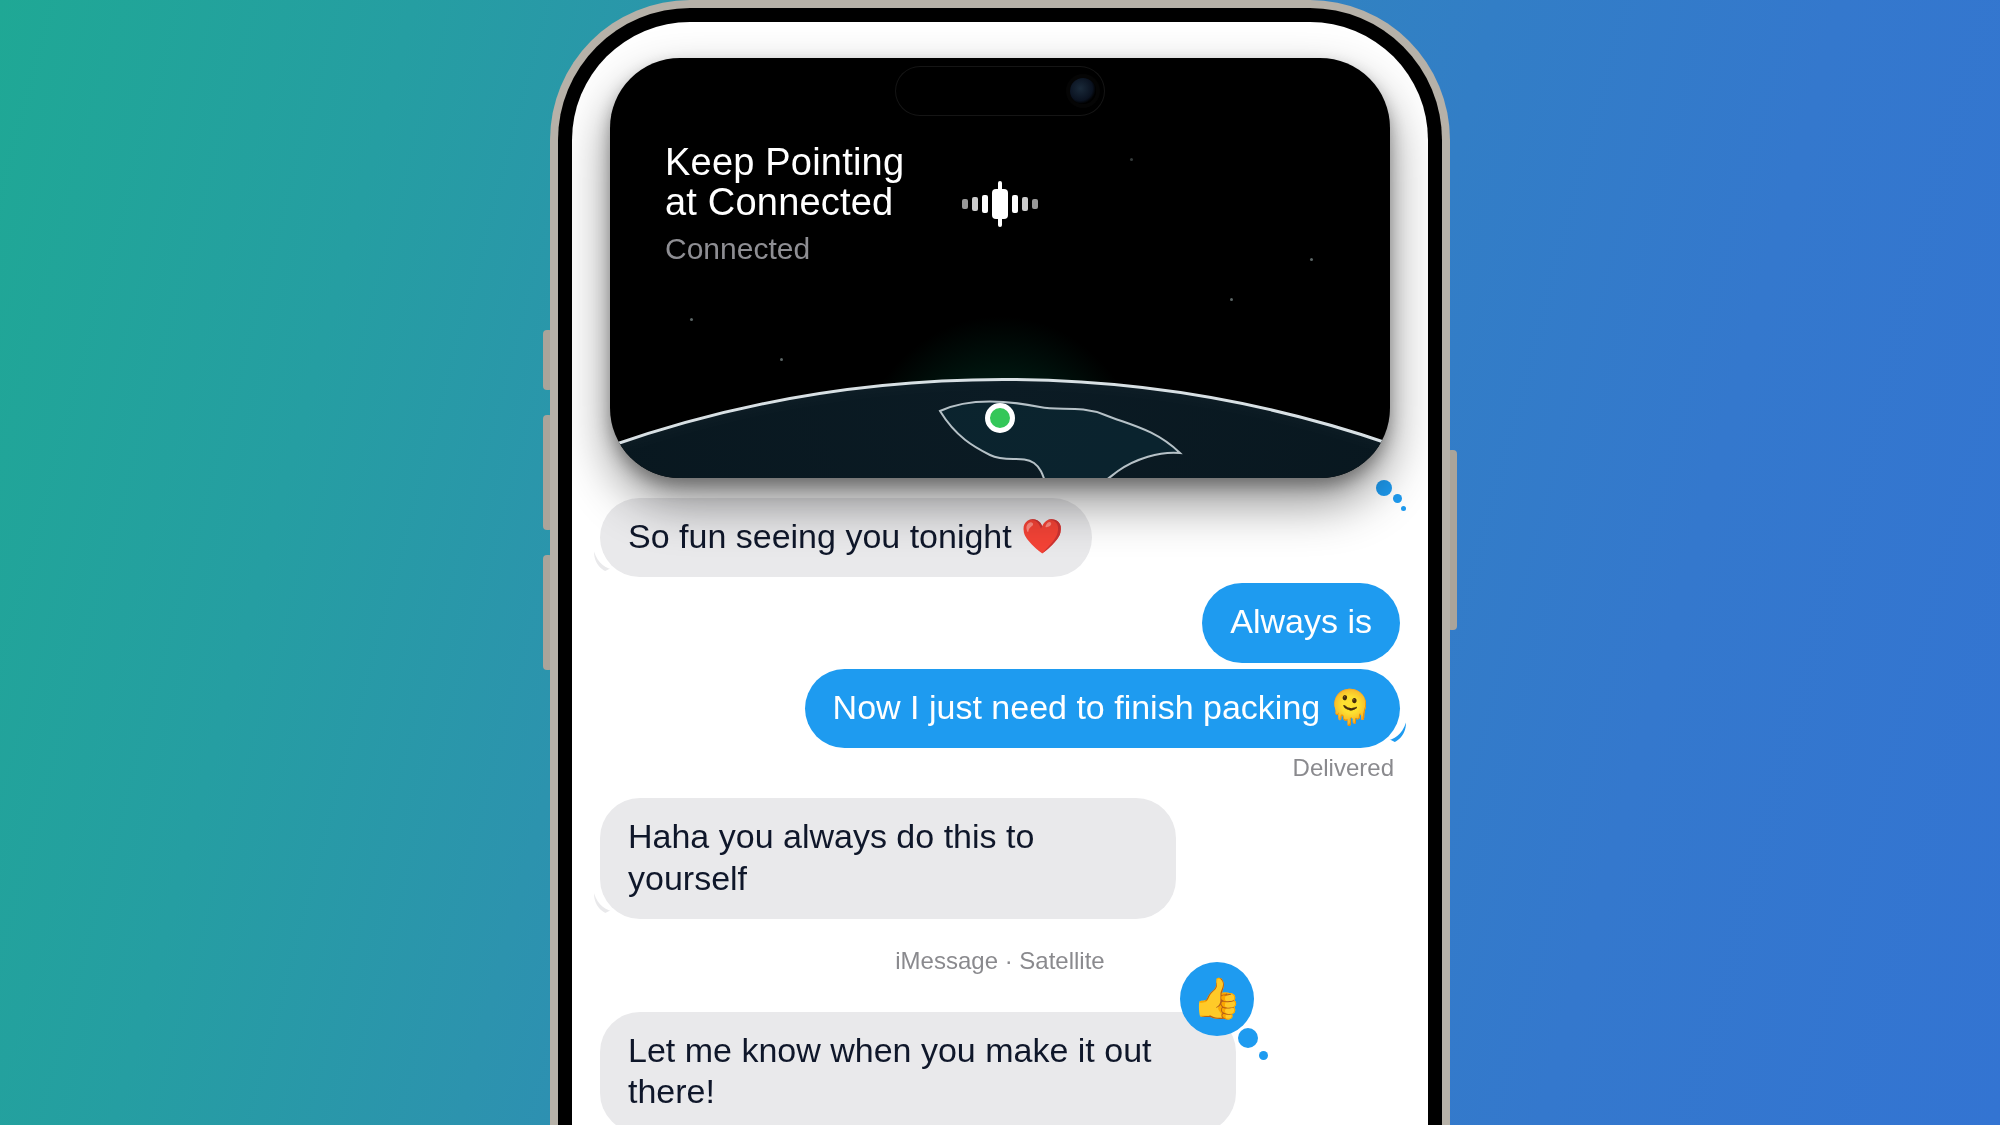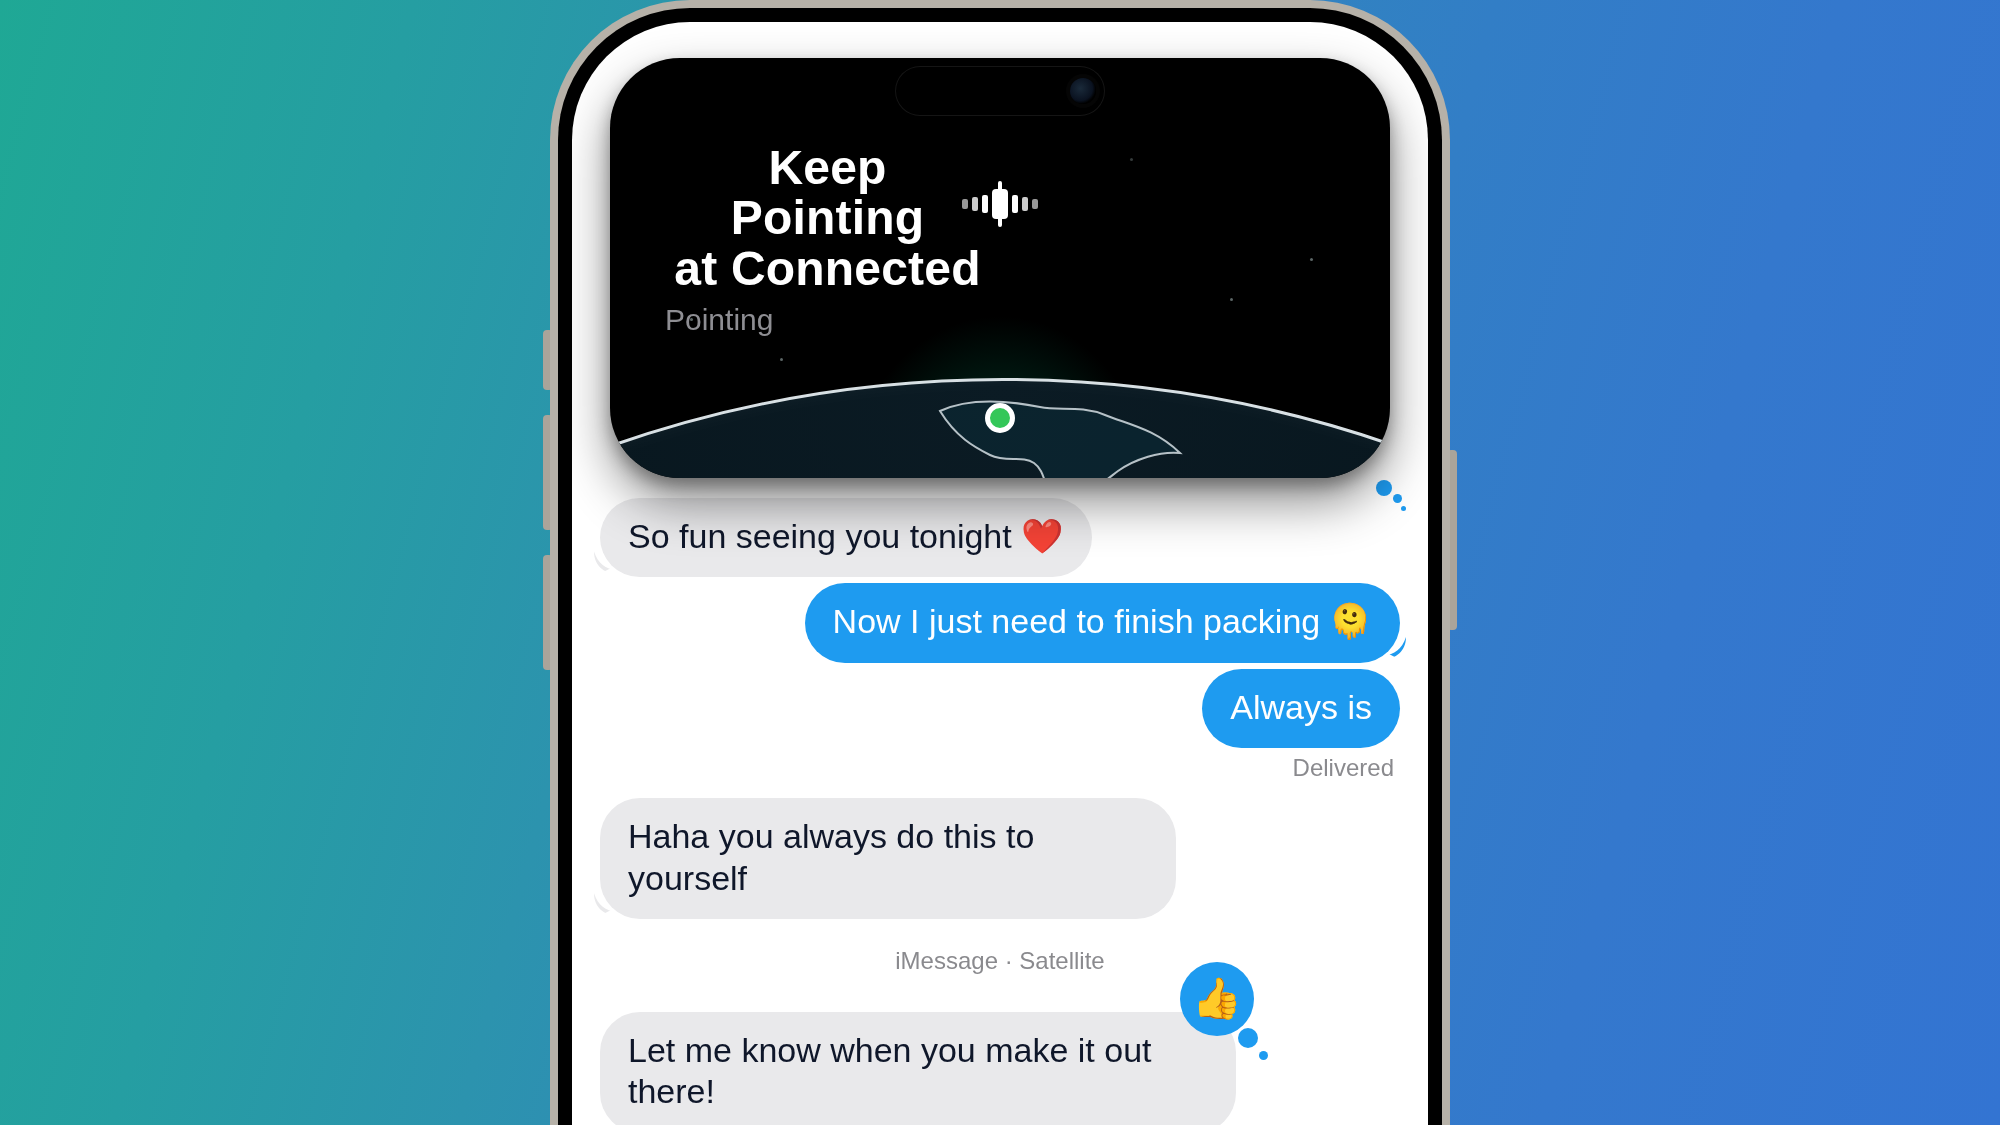--- a/index.html
+++ b/index.html
@@ -94,25 +94,24 @@
     box-shadow: 0 0 0 4px #050505;
   }
   .island .title-block {
     position: absolute;
     top: 85px;
     left: 55px;
     right: 400px;
     line-height: 1.05;
   }
   .island .title {
-    font-size: 48px;
-    font-weight: 700;
+    font-size: 38px;
+    font-weight: 400;
     letter-spacing: 0.2px;
     color: #fff;
-    text-align: center;
   }
   .island .status {
     margin-top: 10px;
     font-size: 30px;
     color: #8e8e93;
     font-weight: 400;
   }
 
   
   .island .horizon {
@@ -287,28 +286,28 @@
               <span>So fun seeing you tonight ❤️</span>
             </div>
             <div class="trail" style="right:-6px; top:-18px;">
               <div class="d" style="width:16px;height:16px; right:14px; top:0;"></div>
               <div class="d" style="width:9px;height:9px; right:4px; top:14px;"></div>
               <div class="d" style="width:5px;height:5px; right:0px; top:26px;"></div>
             </div>
           </div>
 
           <div class="row out">
+            <div class="bubble out">
+              <span>Always is</span>
+            </div>
+          </div>
+
+          <div class="row out">
             <div class="bubble out tail">
               <span>Now I just need to finish packing 🫠</span>
-            </div>
-          </div>
-
-          <div class="row out">
-            <div class="bubble out">
-              <span>Always is</span>
             </div>
           </div>
           <div class="delivered">Delivered</div>
 
           <div class="row in">
             <div class="bubble in tail" style="max-width:520px;">
               <span>Haha you always do this to yourself</span>
             </div>
           </div>
 
@@ -359,20 +358,20 @@
               <path d="M10 18 C 40 4, 80 8, 110 14 C 130 18, 150 12, 175 22 C 200 32, 225 36, 250 60 C 230 58, 205 66, 188 78 C 172 90, 150 110, 128 104 C 112 100, 118 80, 104 70 C 92 62, 76 70, 60 62 C 44 54, 26 44, 10 18 Z" fill="#0b2530" stroke="#c9d4d9" stroke-width="2" opacity="0.9"></path>
             </svg>
           </div>
           <div class="loc-dot"></div>
 
           <div class="title-block">
             <div class="title">
               <span>Keep Pointing</span><br>
               <span>at Connected</span>
             </div>
-            <div class="status">Pointing</div>
+            <div class="status">Connected</div>
           </div>
         </div>
 
       </div>
     </div>
   </div>
 </div>
 
 </body></html>

